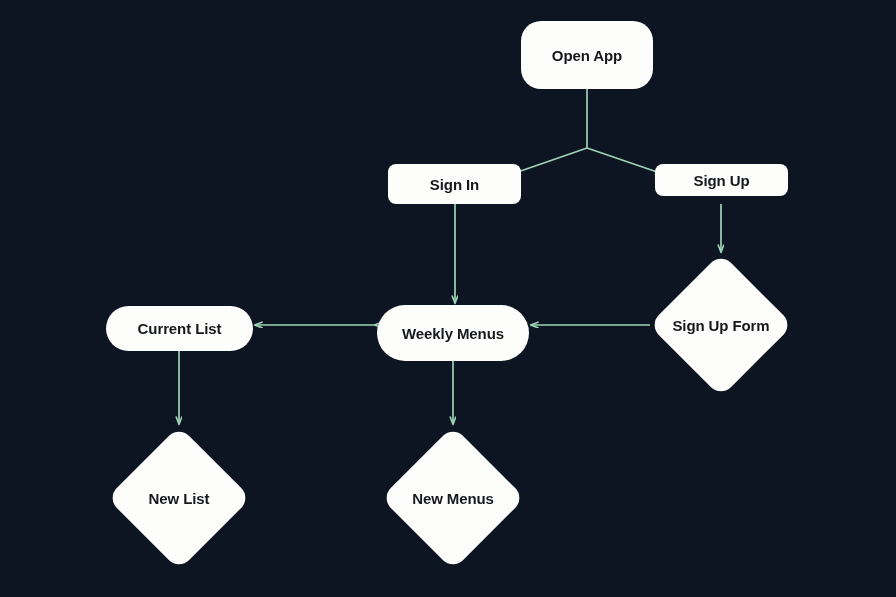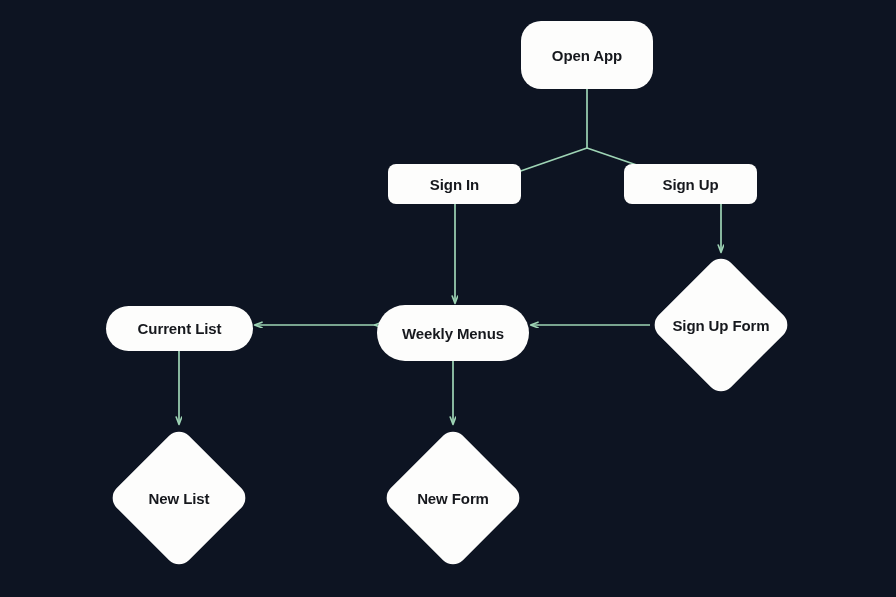--- a/index.html
+++ b/index.html
@@ -101,21 +101,21 @@
   <div class="node" style="left:388px; top:164px; width:133px; height:40px;">
     <div class="shape shape-roundrect-sm"></div>
     <div class="label">Sign In</div>
   </div>
 
   <div class="node" style="left:521px; top:21px; width:132px; height:68px;">
     <div class="shape shape-roundrect-lg"></div>
     <div class="label">Open App</div>
   </div>
 
-  <div class="node" style="left:624px; top:164px; width:133px; height:40px;">
+  <div class="node" style="left:655px; top:164px; width:133px; height:32px;">
     <div class="shape shape-roundrect-sm"></div>
     <div class="label">Sign Up</div>
   </div>
 
   <div class="node" style="left:106px; top:306px; width:147px; height:45px;">
     <div class="shape shape-pill"></div>
     <div class="label">Current List</div>
   </div>
 
   <div class="node" style="left:377px; top:305px; width:152px; height:56px;">
@@ -128,16 +128,16 @@
     <div class="label">Sign Up Form</div>
   </div>
 
   <div class="node diamond-wrap" style="left:128px; top:447px;">
     <div class="shape shape-diamond"></div>
     <div class="label">New List</div>
   </div>
 
   <div class="node diamond-wrap" style="left:402px; top:447px;">
     <div class="shape shape-diamond"></div>
-    <div class="label">New Form</div>
+    <div class="label">New Menus</div>
   </div>
 
 </div>
 
 </body></html>

